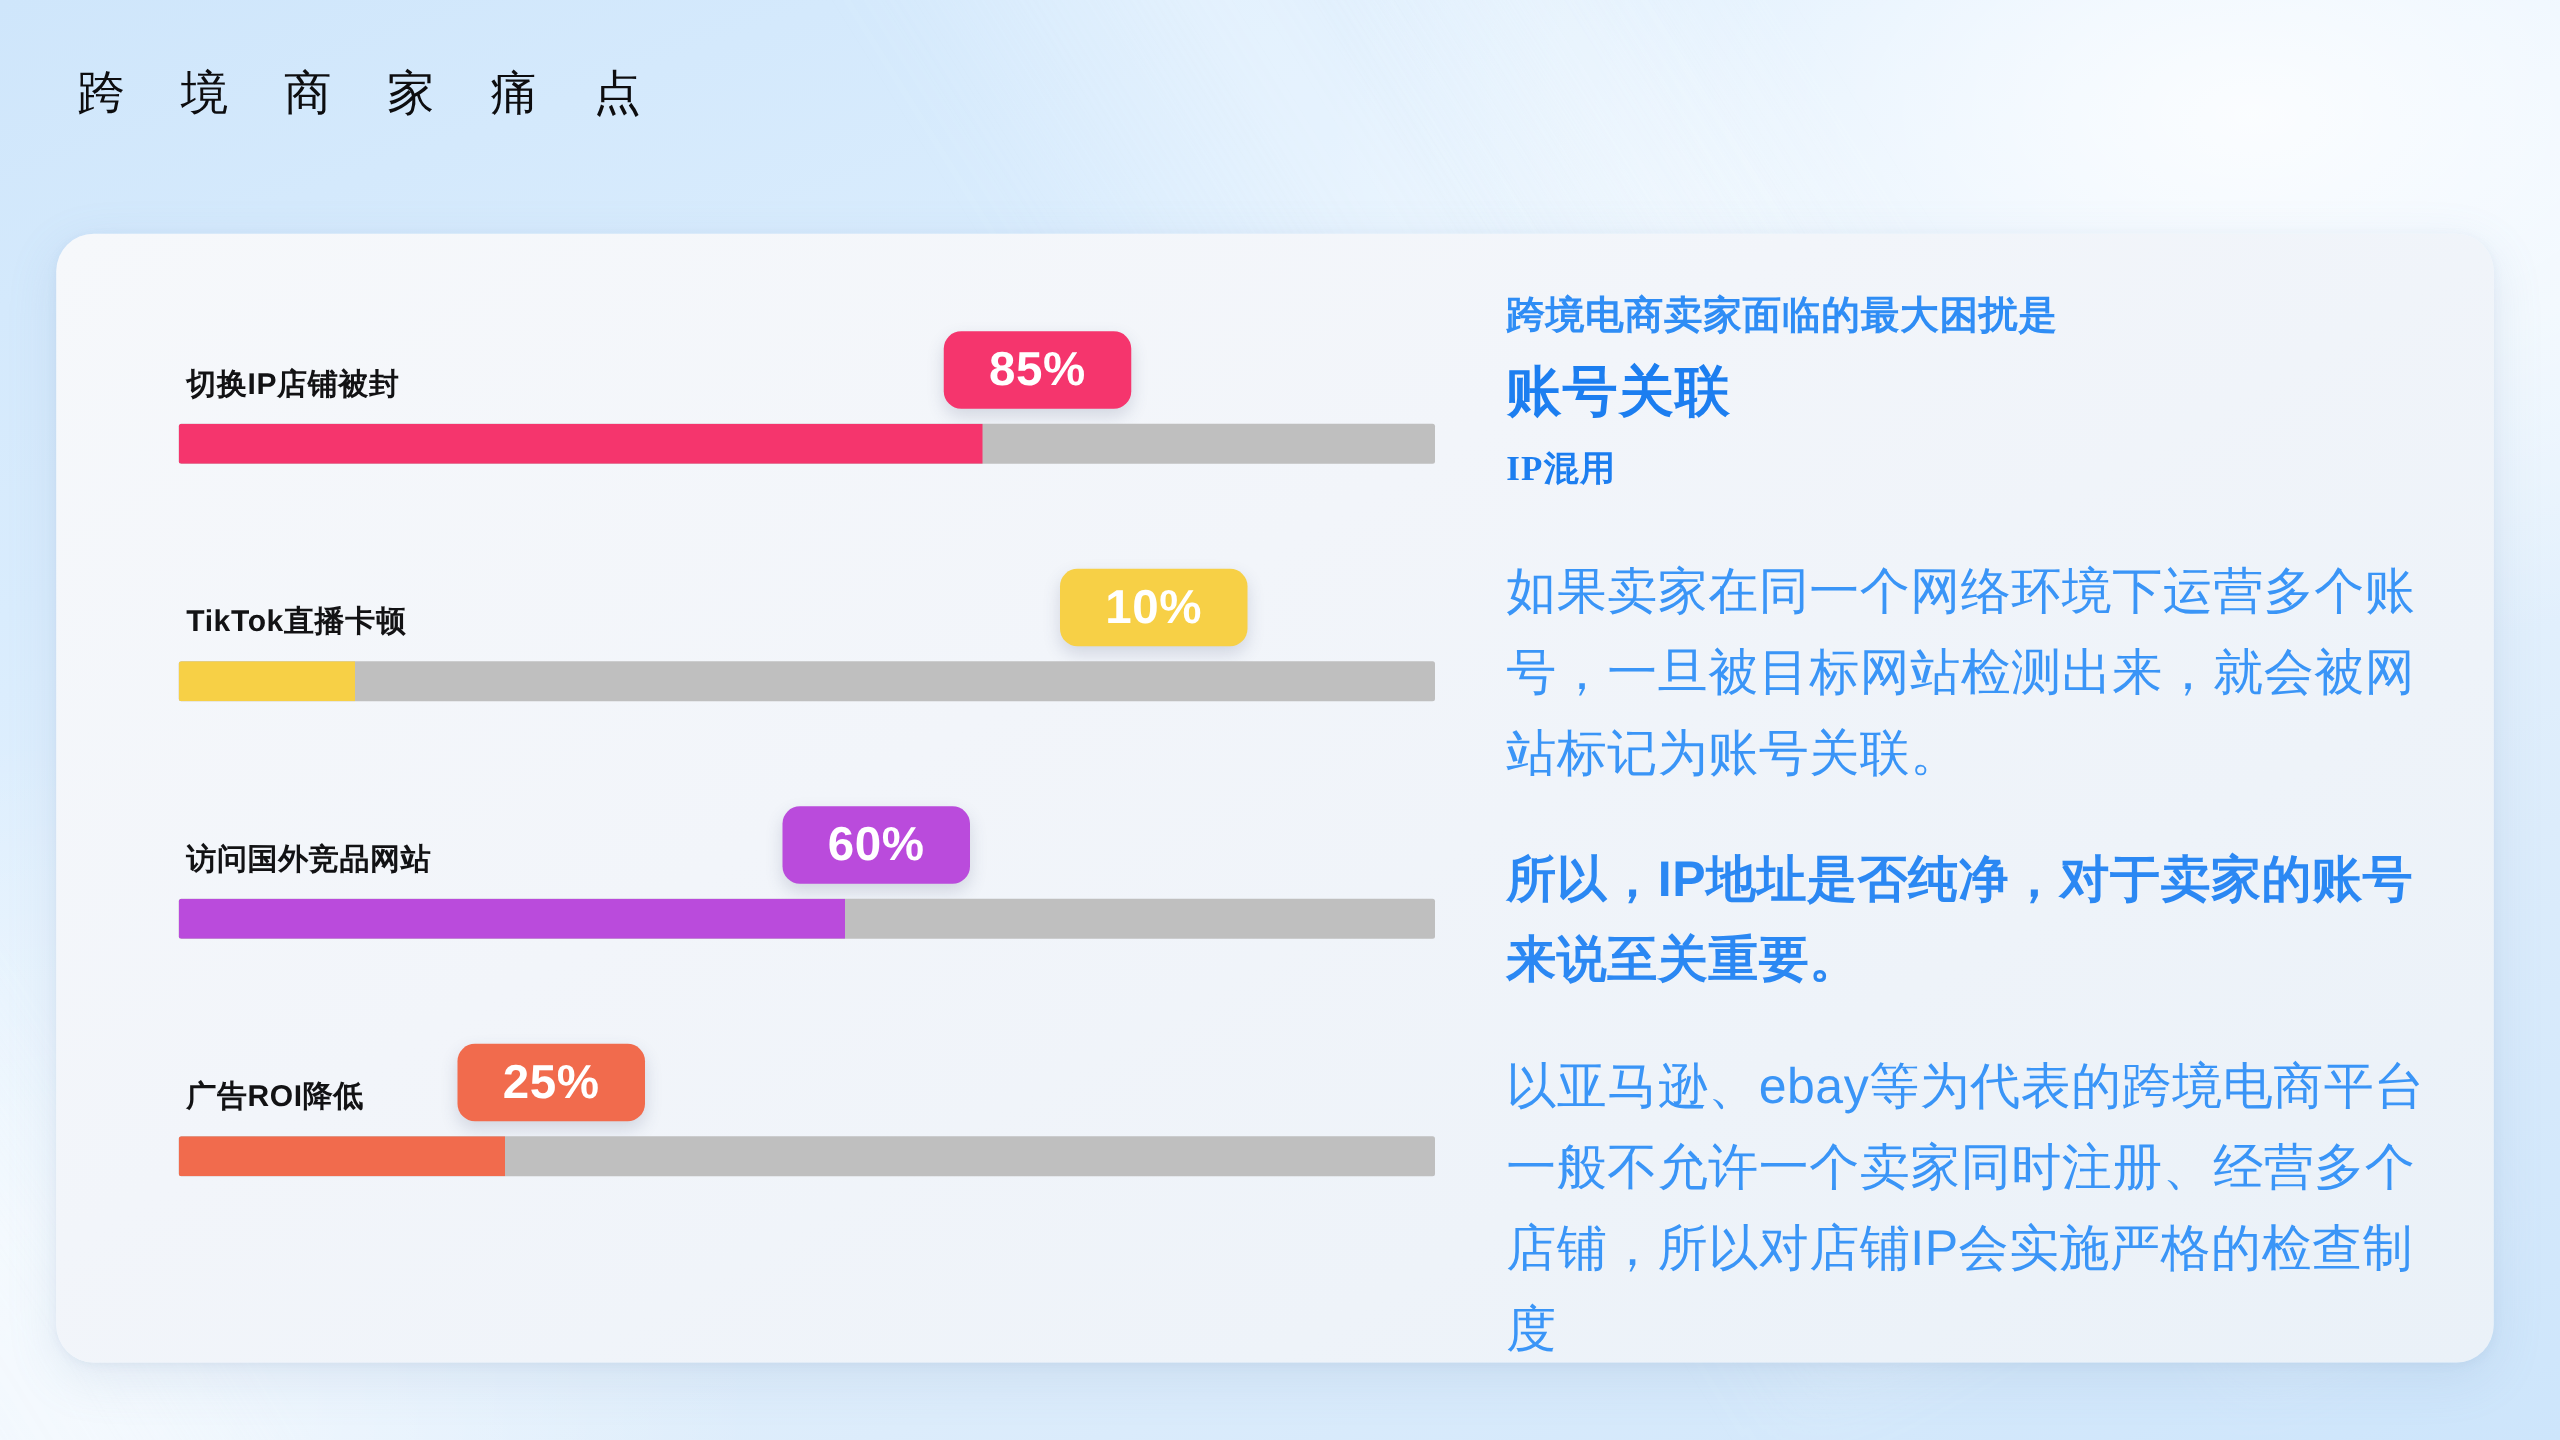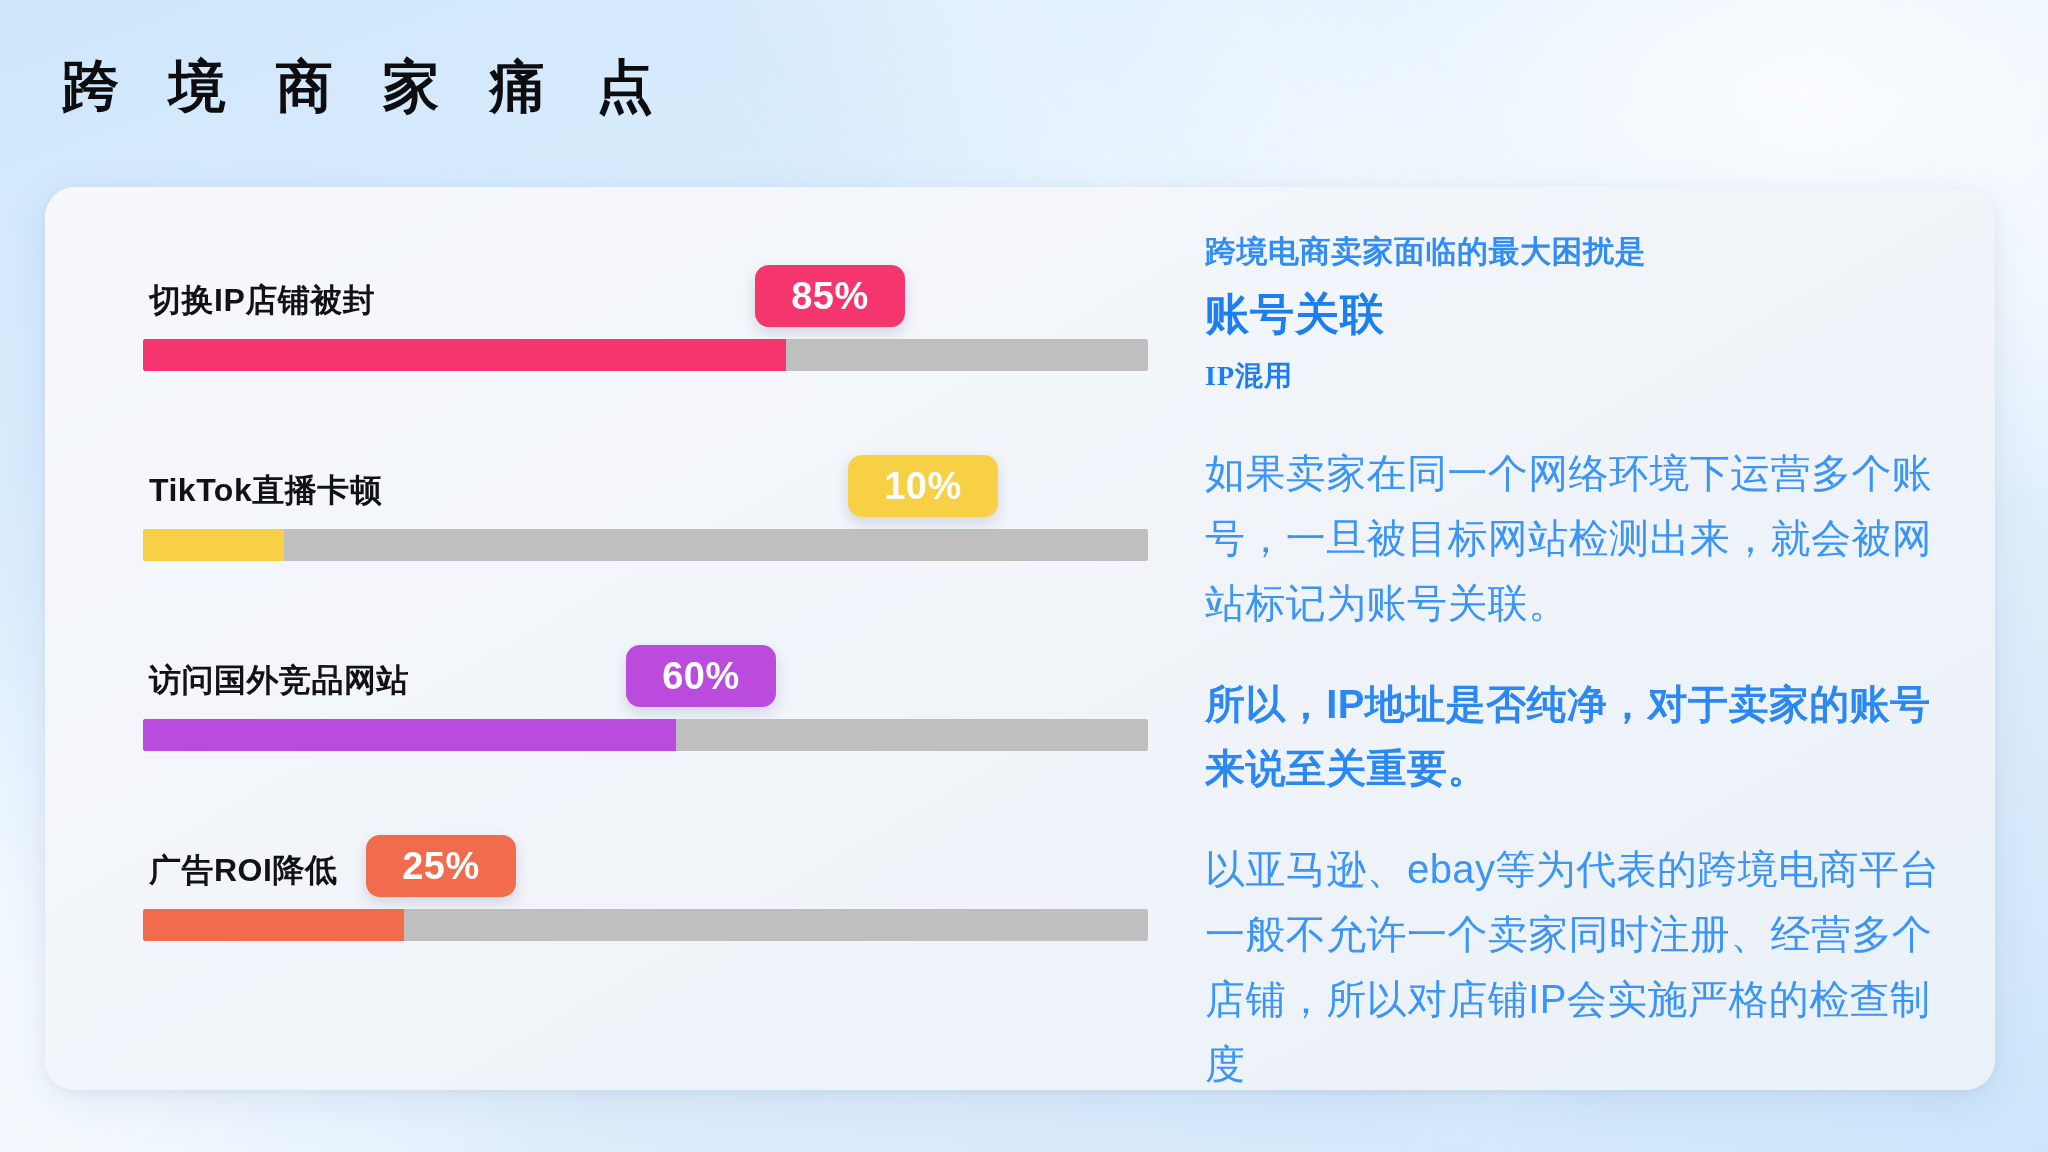--- a/index.html
+++ b/index.html
@@ -35,22 +35,22 @@
   }
   .streak.s1 { left: 980px; top: -360px; width: 520px; height: 1500px; opacity: .65; }
   .streak.s2 { left: 1330px; top: -420px; width: 300px; height: 1600px; opacity: .45; }
   .streak.s3 { left: -260px; top: 360px;  width: 360px; height: 1200px; opacity: .35; }
 
   
   .page-title {
     position: absolute;
     left: 62px;
     top: 54px;
-    font-size: 57px;
-    font-weight: 700;
+    font-size: 38px;
+    font-weight: 400;
     letter-spacing: 17px;
     color: #0d0d0f;
     line-height: 1.15;
     white-space: nowrap;
   }
 
   
   .card {
     position: absolute;
     left: 45px;
@@ -78,21 +78,21 @@
     height: 160px;
   }
   .bar-row .row-head {
     position: relative;
     height: 100px;
   }
   .bar-label {
     position: absolute;
     left: 66px;
     bottom: 6px;
-    font-size: 32px;
+    font-size: 24px;
     font-weight: 700;
     color: #121214;
     letter-spacing: .5px;
     white-space: nowrap;
   }
   .pct-badge {
     position: absolute;
     bottom: 2px;
     display: flex;
     align-items: center;

